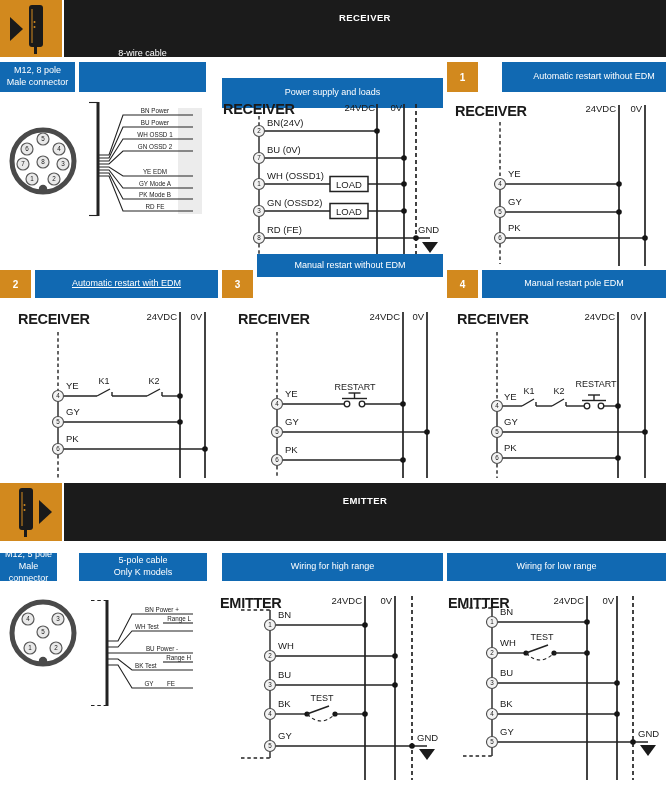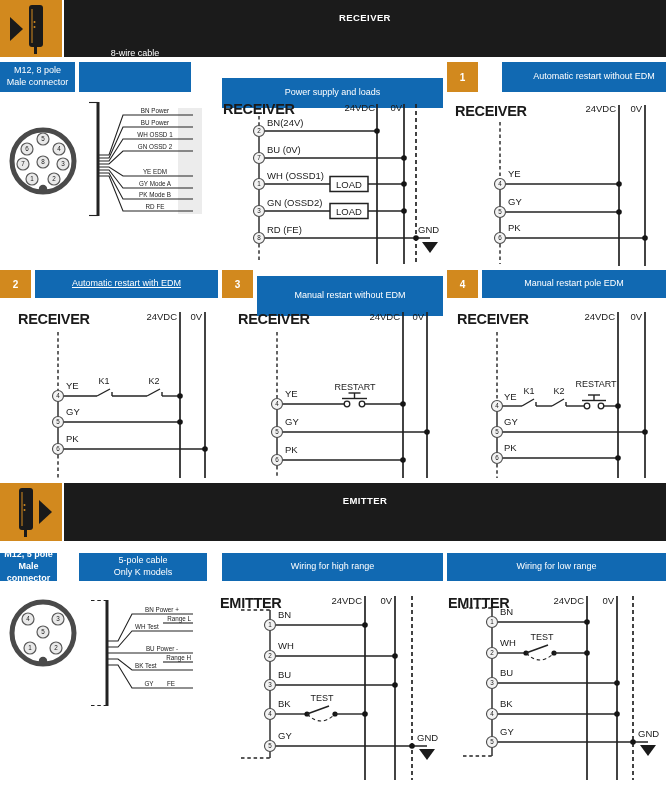--- a/index.html
+++ b/index.html
@@ -53,21 +53,21 @@
     </svg>
   </div>
   <div class="abs banner-bar" style="left:64px;top:0;width:602px;height:57px;">
     <span>RECEIVER</span>
   </div>
 
   <div class="abs hdr" style="left:0;top:62px;width:75px;height:30px;">
     <span>M12, 8 pole</span>
     <span>Male connector</span>
   </div>
-  <div class="abs hdr" style="left:79px;top:62px;width:112px;height:30px;gap:35px;">
+  <div class="abs hdr" style="left:79px;top:62px;width:127px;height:30px;gap:35px;">
     <span>8-wire cable</span>
     <span>Only K models</span>
   </div>
   <div class="abs hdr" style="left:222px;top:62px;width:221px;height:30px;margin-top:16px;">
     <span>Power supply and loads</span>
   </div>
   <div class="abs hdr-num" style="left:447px;top:62px;width:31px;height:30px;">
     <span>1</span>
   </div>
   <div class="abs hdr" style="left:482px;top:62px;width:184px;height:30px;margin-left:20px;">
@@ -225,21 +225,21 @@
 
   <div class="abs hdr-num" style="left:0;top:270px;width:31px;height:28px;">
       <span>2</span>
     </div>
   <div class="abs hdr" style="left:35px;top:270px;width:183px;height:28px;text-decoration:underline;">
       <span>Automatic restart with EDM</span>
     </div>
   <div class="abs hdr-num" style="left:222px;top:270px;width:31px;height:28px;">
       <span>3</span>
     </div>
-  <div class="abs hdr" style="left:257px;top:276px;width:186px;height:40px;text-align:right;">
+  <div class="abs hdr" style="left:257px;top:254px;width:186px;height:23px;text-align:right;">
       <span>Manual restart without EDM</span>
     </div>
   <div class="abs hdr-num" style="left:447px;top:270px;width:31px;height:28px;">
       <span>4</span>
     </div>
   <div class="abs hdr" style="left:482px;top:270px;width:184px;height:28px;">
       <span>Manual restart pole EDM</span>
     </div>
 
   <svg class="abs" style="left:0;top:302px;" width="222" height="178" viewBox="0 0 222 178">
@@ -379,21 +379,21 @@
       <line x1="22" y1="9" x2="22" y2="43" stroke="#D2891E" stroke-width="1"></line>
       <circle cx="24.5" cy="22" r="1" fill="#D2891E"></circle>
       <circle cx="24.5" cy="27" r="1" fill="#D2891E"></circle>
       <polygon points="39,17 39,41 52,29" class="blk"></polygon>
     </svg>
   </div>
   <div class="abs banner-bar" style="left:64px;top:483px;width:602px;height:58px;">
     <span>EMITTER</span>
   </div>
 
-  <div class="abs hdr" style="left:0;top:553px;width:57px;height:28px;font-weight:bold;">
+  <div class="abs hdr" style="left:0;top:553px;width:57px;height:28px;">
     <span>M12, 5 pole</span>
     <span>Male connector</span>
   </div>
   <div class="abs hdr" style="left:79px;top:553px;width:128px;height:28px;">
     <span>5-pole cable</span>
     <span>Only K models</span>
   </div>
   <div class="abs hdr" style="left:222px;top:553px;width:221px;height:28px;">
     <span>Wiring for high range</span>
   </div>

